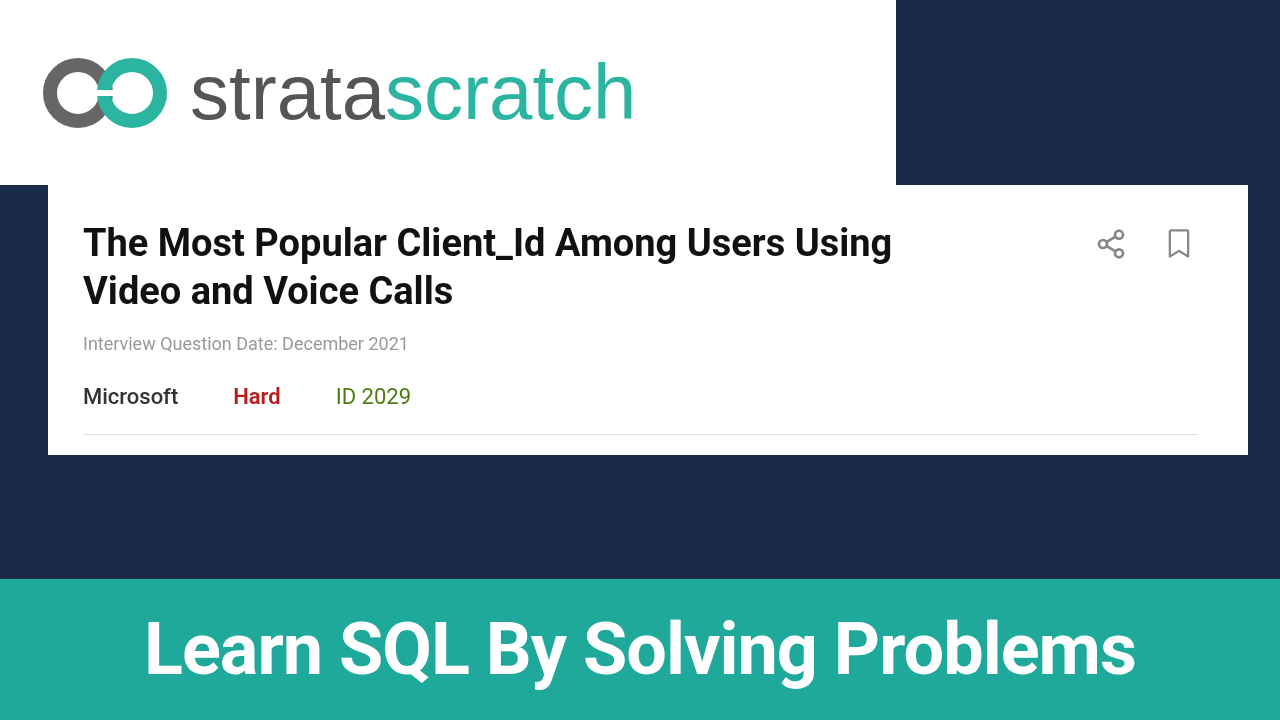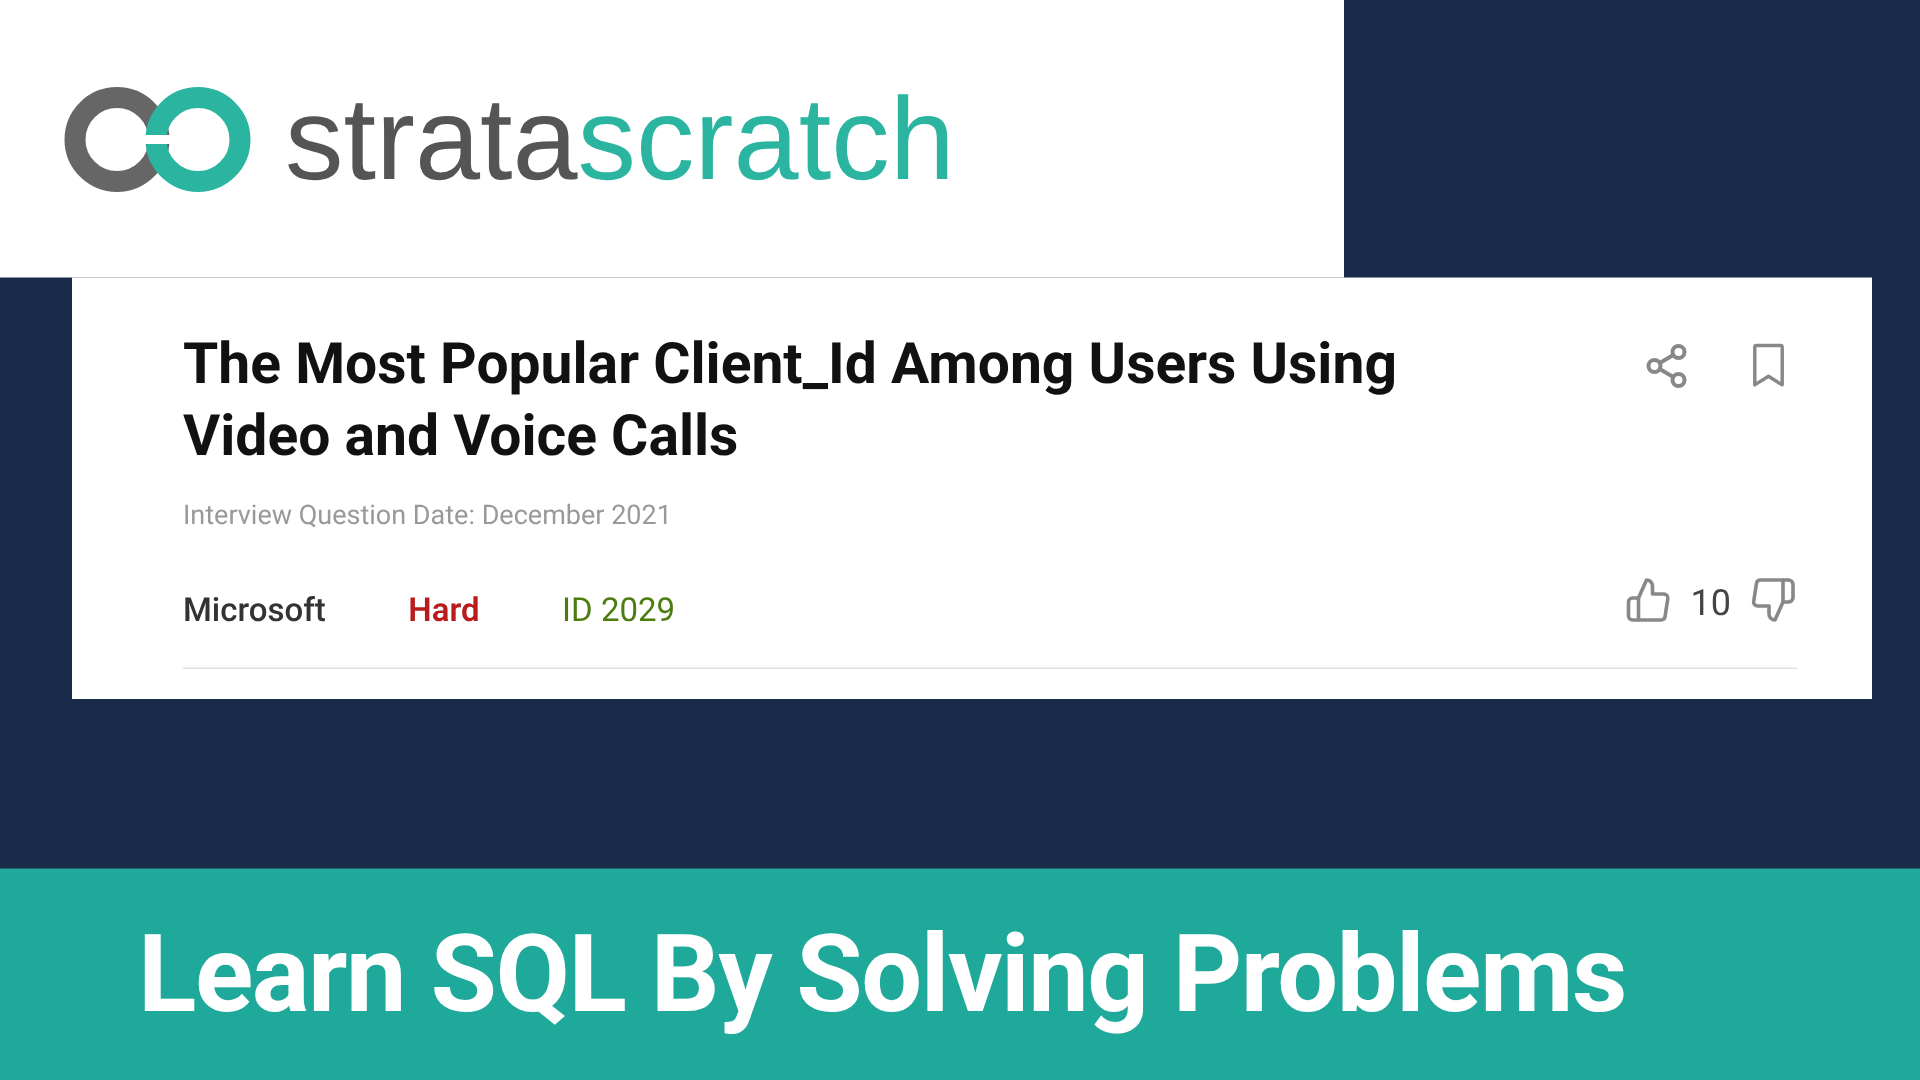--- a/index.html
+++ b/index.html
@@ -60,21 +60,21 @@
     }
 
     .interview-date {
       font-size: 18px;
       color: #999999;
       margin-bottom: 30px;
     }
 
     .meta-row {
       display: flex;
-      align-items: flex-end;
+      align-items: flex-start;
       gap: 55px;
     }
 
     .meta-company {
       font-size: 22px;
       font-weight: 500;
       color: #333333;
     }
 
     .meta-difficulty {
@@ -112,21 +112,21 @@
       margin-top: 25px;
     }
 
     
     .bottom-banner {
       background: #1fa99a;
       width: 1280px;
       padding: 28px 92px;
       display: flex;
       align-items: center;
-      justify-content: flex-start;
+      justify-content: center;
       position: absolute;
       bottom: 0;
       left: 0;
     }
 
     .banner-text {
       font-size: 72px;
       font-weight: 700;
       color: #ffffff;
       letter-spacing: -1px;
@@ -157,21 +157,21 @@
 
         <line x1="38" y1="65" x2="92" y2="65" stroke="#ffffff" stroke-width="6"></line>
       </svg>
     </div>
 
     <div>
       <span style="font-size:78px; font-weight:400; color:#555555; font-family: -apple-system, BlinkMacSystemFont, 'Segoe UI', sans-serif;">strata</span><span style="font-size:78px; font-weight:400; color:#2bb5a0; font-family: -apple-system, BlinkMacSystemFont, 'Segoe UI', sans-serif;">scratch</span>
     </div>
   </div>
 
-  <div style="background:#ffffff; width:1200px; margin-left:48px; padding:35px 50px 20px 74px; position:relative;">
+  <div style="background:#ffffff; width:1200px; margin-left:48px; padding:35px 50px 20px 35px; position:relative;">
 
     <div class="card-header">
 
       <div class="question-title">The Most Popular Client_Id Among Users Using Video and Voice Calls</div>
 
       <div class="card-actions">
 
         <div class="action-icon">
           <svg width="32" height="32" viewBox="0 0 24 24" fill="none" stroke="#888888" stroke-width="2" stroke-linecap="round" stroke-linejoin="round">
             <circle cx="18" cy="5" r="3"></circle>
@@ -190,35 +190,20 @@
       </div>
     </div>
 
     <div class="interview-date">Interview Question Date: December 2021</div>
 
     <div class="meta-row">
       <span class="meta-company">Microsoft</span>
       <span class="meta-difficulty">Hard</span>
       <span class="meta-id">ID 2029</span>
 
-      <div class="vote-section">
-        <div>
-          <svg width="32" height="32" viewBox="0 0 24 24" fill="none" stroke="#888888" stroke-width="1.8" stroke-linecap="round" stroke-linejoin="round">
-            <path d="M14 9V5a3 3 0 0 0-3-3l-4 9v11h11.28a2 2 0 0 0 2-1.7l1.38-9a2 2 0 0 0-2-2.3H14z"></path>
-            <path d="M7 22H4a2 2 0 0 1-2-2v-7a2 2 0 0 1 2-2h3"></path>
-          </svg>
-        </div>
-        <span class="vote-count">10</span>
-        <div>
-          <svg width="32" height="32" viewBox="0 0 24 24" fill="none" stroke="#888888" stroke-width="1.8" stroke-linecap="round" stroke-linejoin="round">
-            <path d="M10 15v4a3 3 0 0 0 3 3l4-9V2H5.72a2 2 0 0 0-2 1.7l-1.38 9a2 2 0 0 0 2 2.3H10z"></path>
-            <path d="M17 2h2.67A2.31 2.31 0 0 1 22 4v7a2.31 2.31 0 0 1-2.33 2H17"></path>
-          </svg>
-        </div>
-      </div>
     </div>
 
     <hr class="divider">
   </div>
 
   <div class="bottom-banner">
     <span class="banner-text">Learn SQL By Solving Problems</span>
   </div>
 
 </div>

